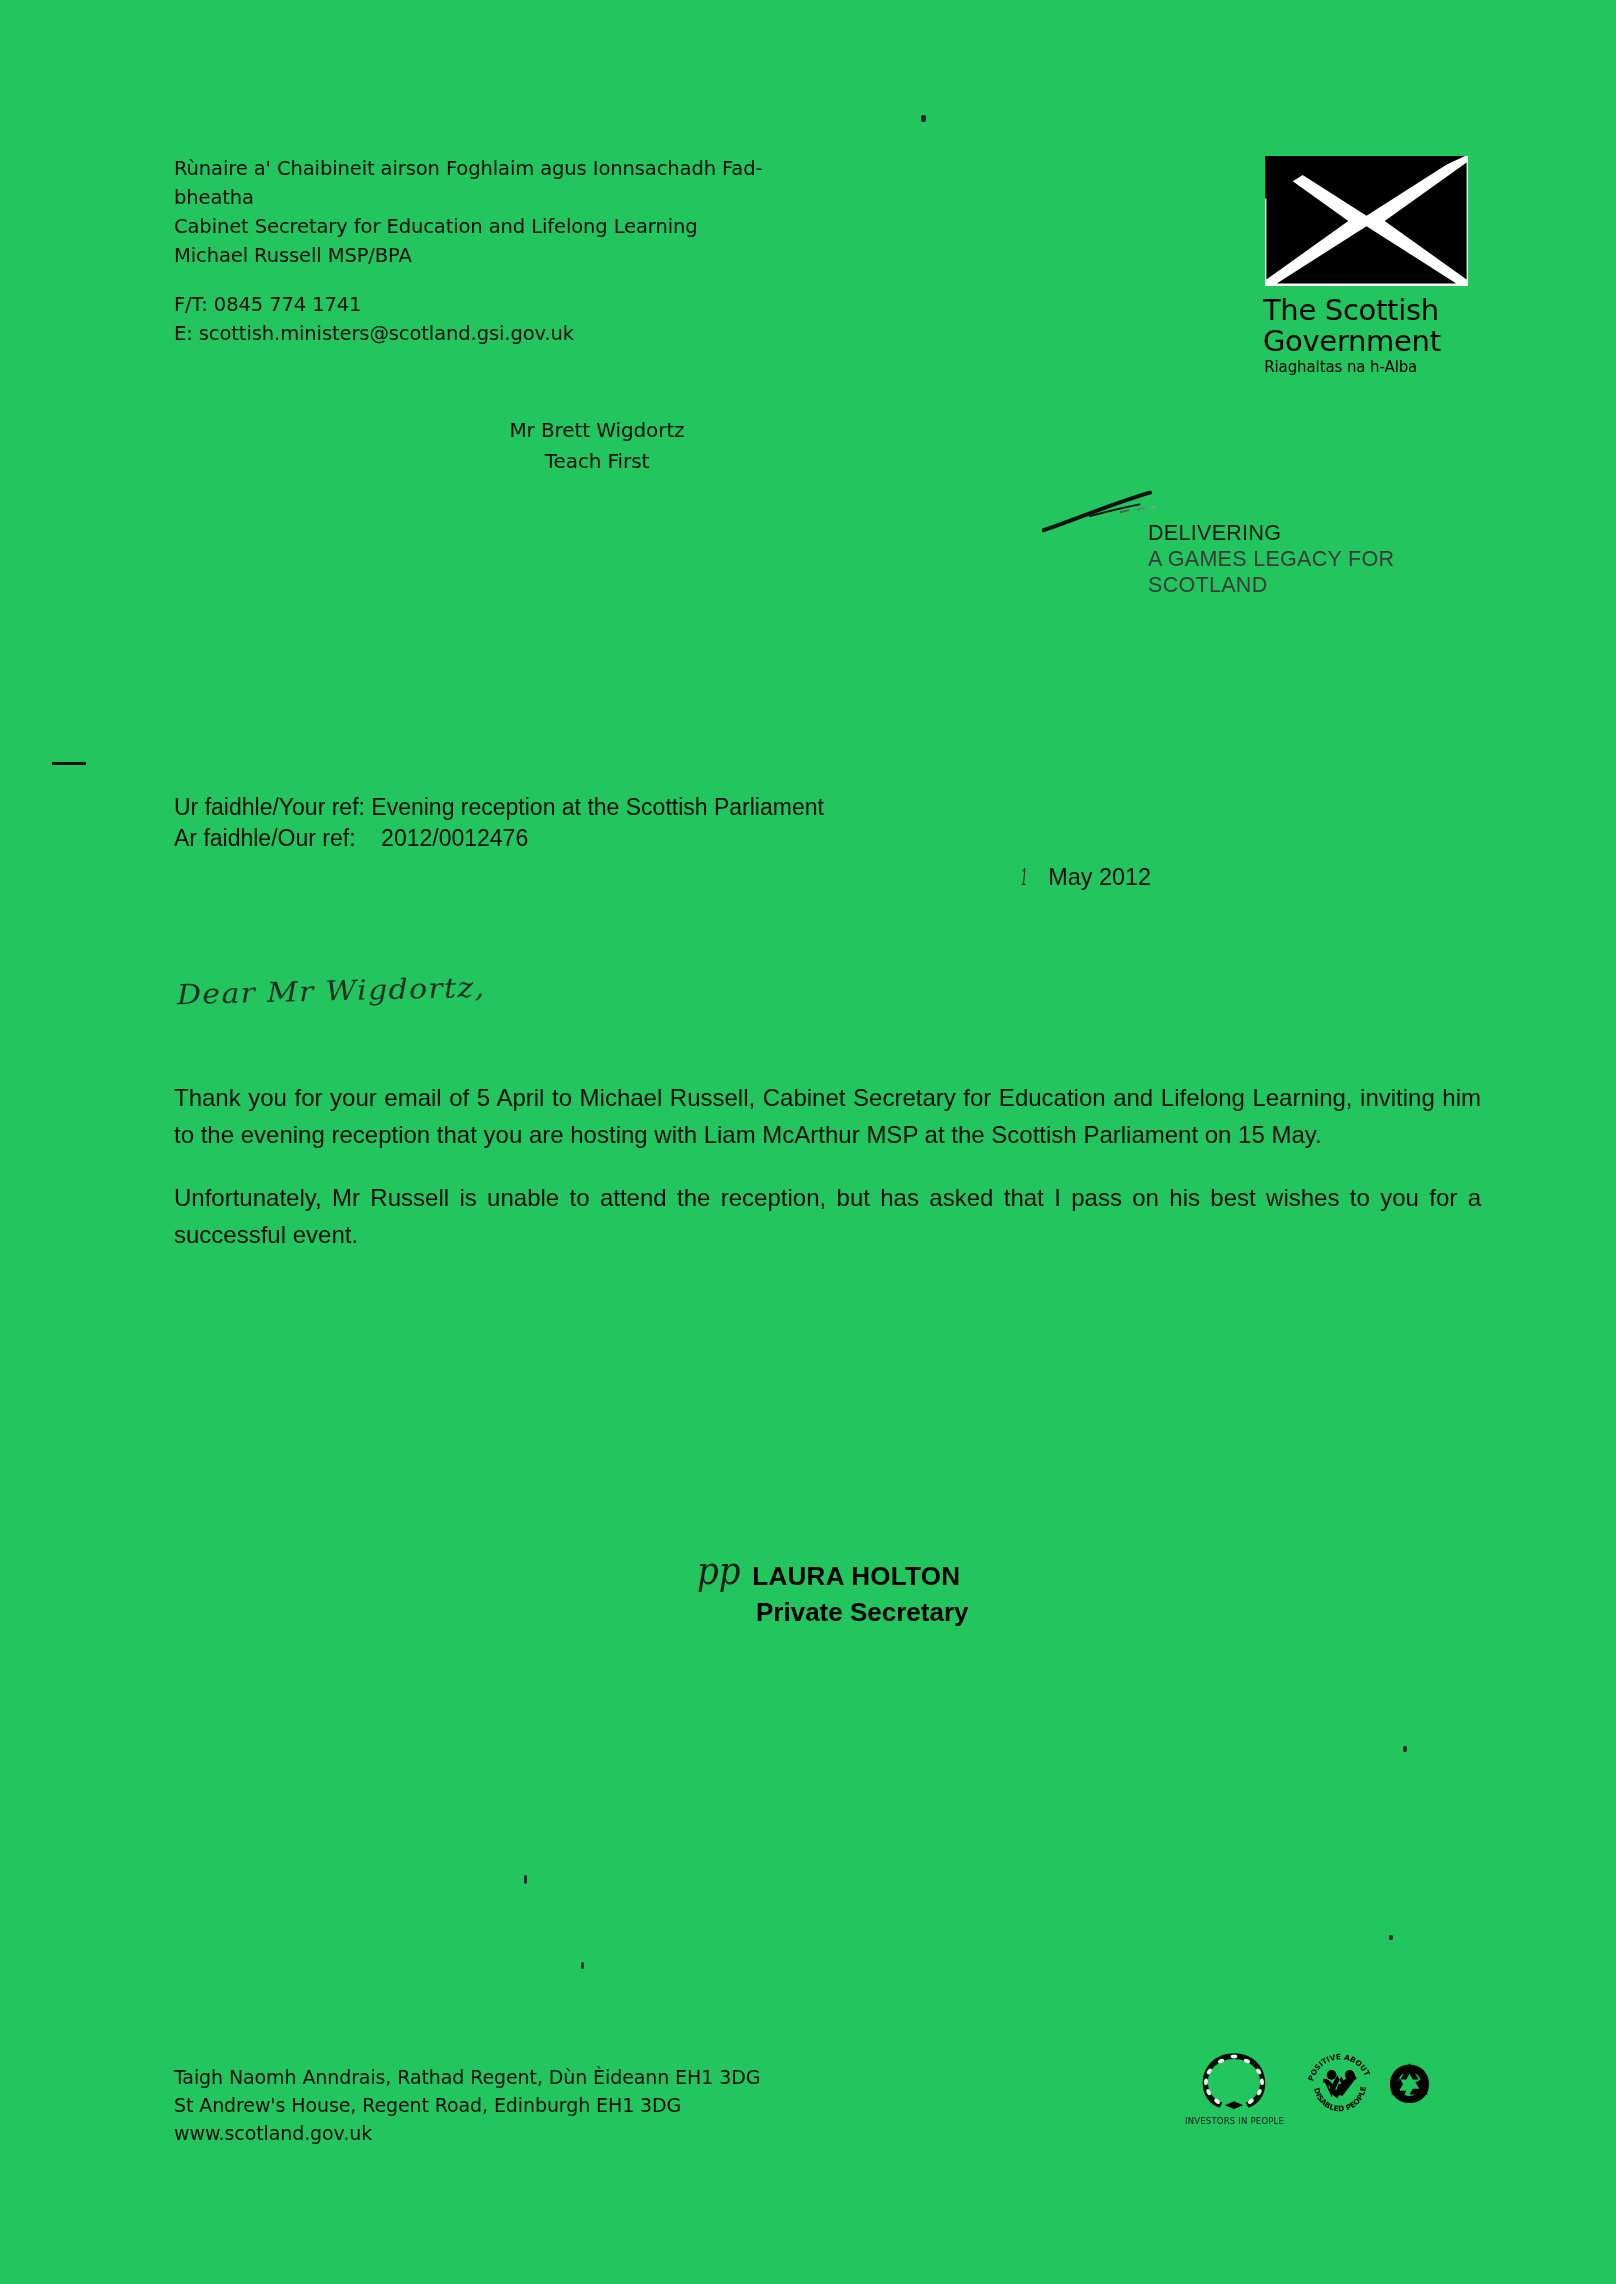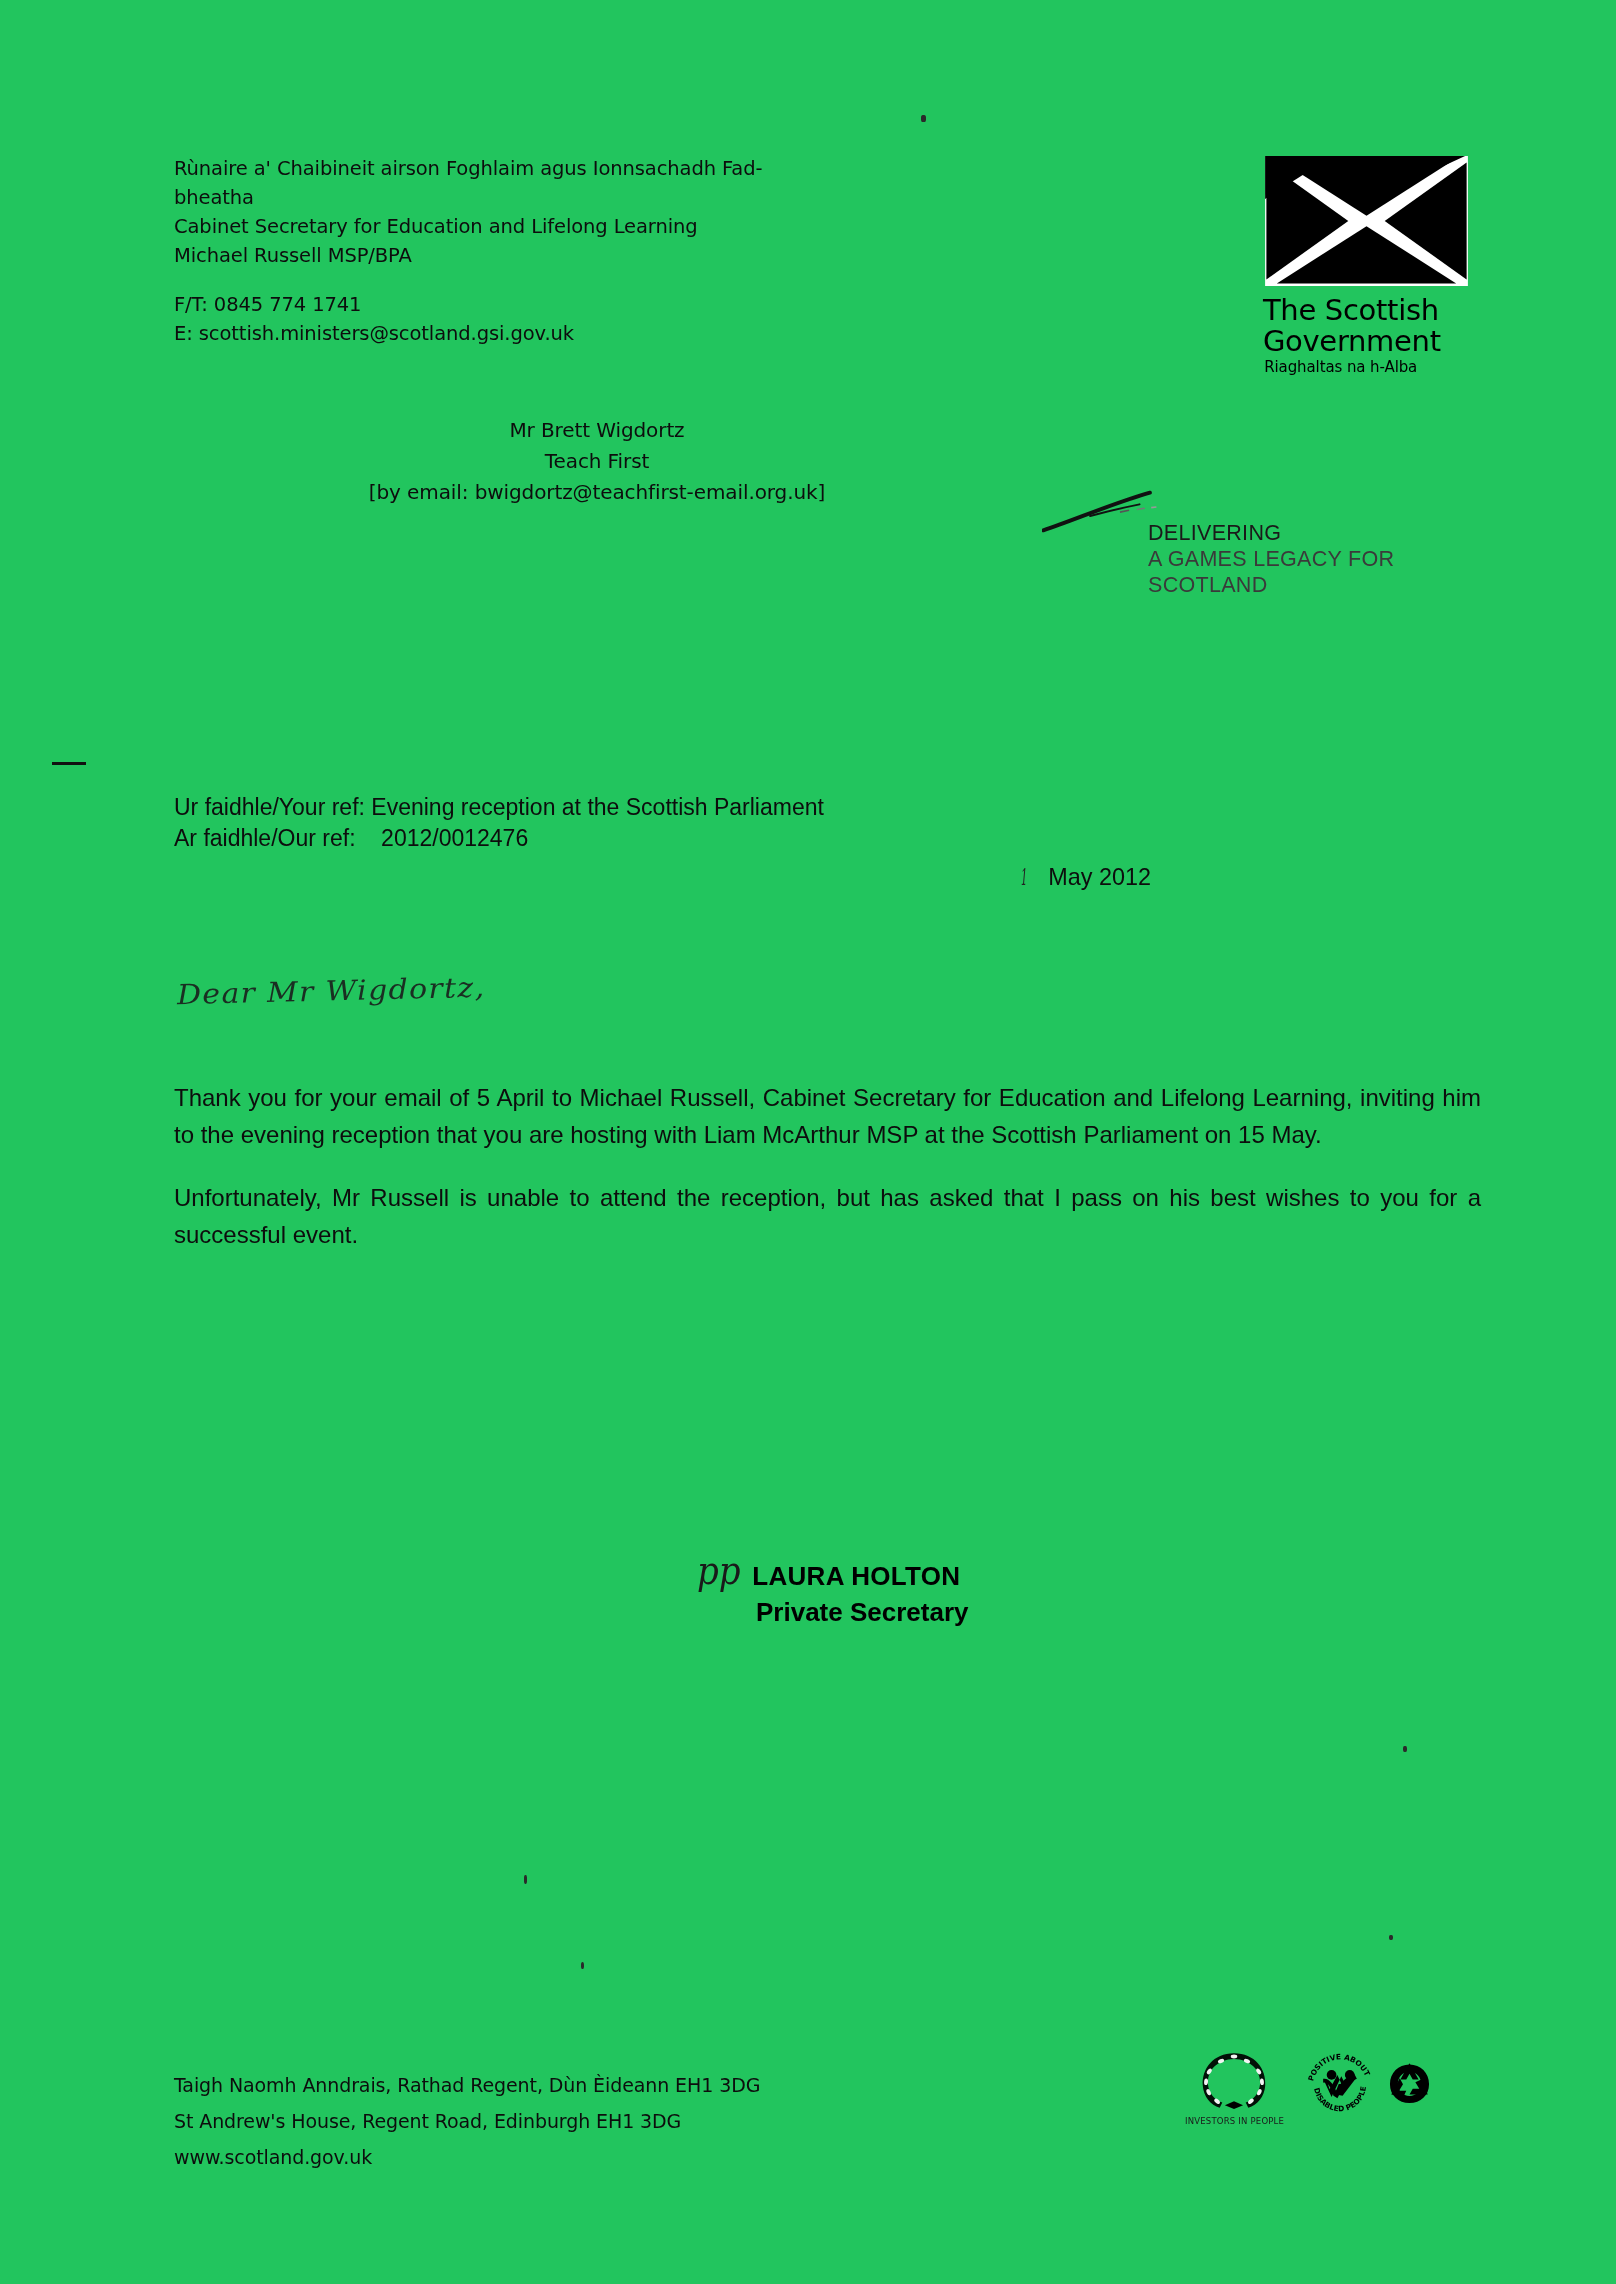--- a/index.html
+++ b/index.html
@@ -236,21 +236,20 @@
     position: absolute;
     left: 174px;
     top: 2063px;
   }
   .footer-line {
     font-family: "DejaVu Sans", sans-serif;
     font-size: 19px;
     line-height: 28px;
     color: #0d0d0d;
     letter-spacing: -0.1px;
-    margin-top: 8px;
   }
 
   .footer-logos {
     position: absolute;
     left: 1185px;
     top: 2048px;
     width: 273px;
     height: 104px;
   }
   .iip-logo {
@@ -298,21 +297,20 @@
     <div class="sender-line">Cabinet Secretary for Education and Lifelong Learning</div>
     <div class="sender-line">Michael Russell MSP/BPA</div>
     <div class="sender-gap"></div>
     <div class="sender-line">F/T: 0845 774 1741</div>
     <div class="sender-line">E: scottish.ministers@scotland.gsi.gov.uk</div>
   </div>
 
   <div class="recipient-block">
     <div class="recipient-line">Mr Brett Wigdortz</div>
     <div class="recipient-line">Teach First</div>
-    <div class="recipient-line">[by email: bwigdortz@teachfirst-email.org.uk]</div>
   </div>
 
   <div class="sg-logo">
     <svg class="saltire" viewBox="0 0 312 200">
       <rect x="0" y="0" width="312" height="200" fill="#ffffff"></rect>
       <path d="M0,0 L104,0 L0,66 Z" fill="#000000"></path>
       <path d="M0,0 L312,0 L156,100 Z" fill="#000000" transform="translate(0,-2) scale(1,0.72)"></path>
       <polygon points="18,4 294,4 156,92" fill="#000000"></polygon>
       <polygon points="2,10 2,190 128,100" fill="#000000"></polygon>
       <polygon points="310,10 310,190 184,100" fill="#000000"></polygon>

